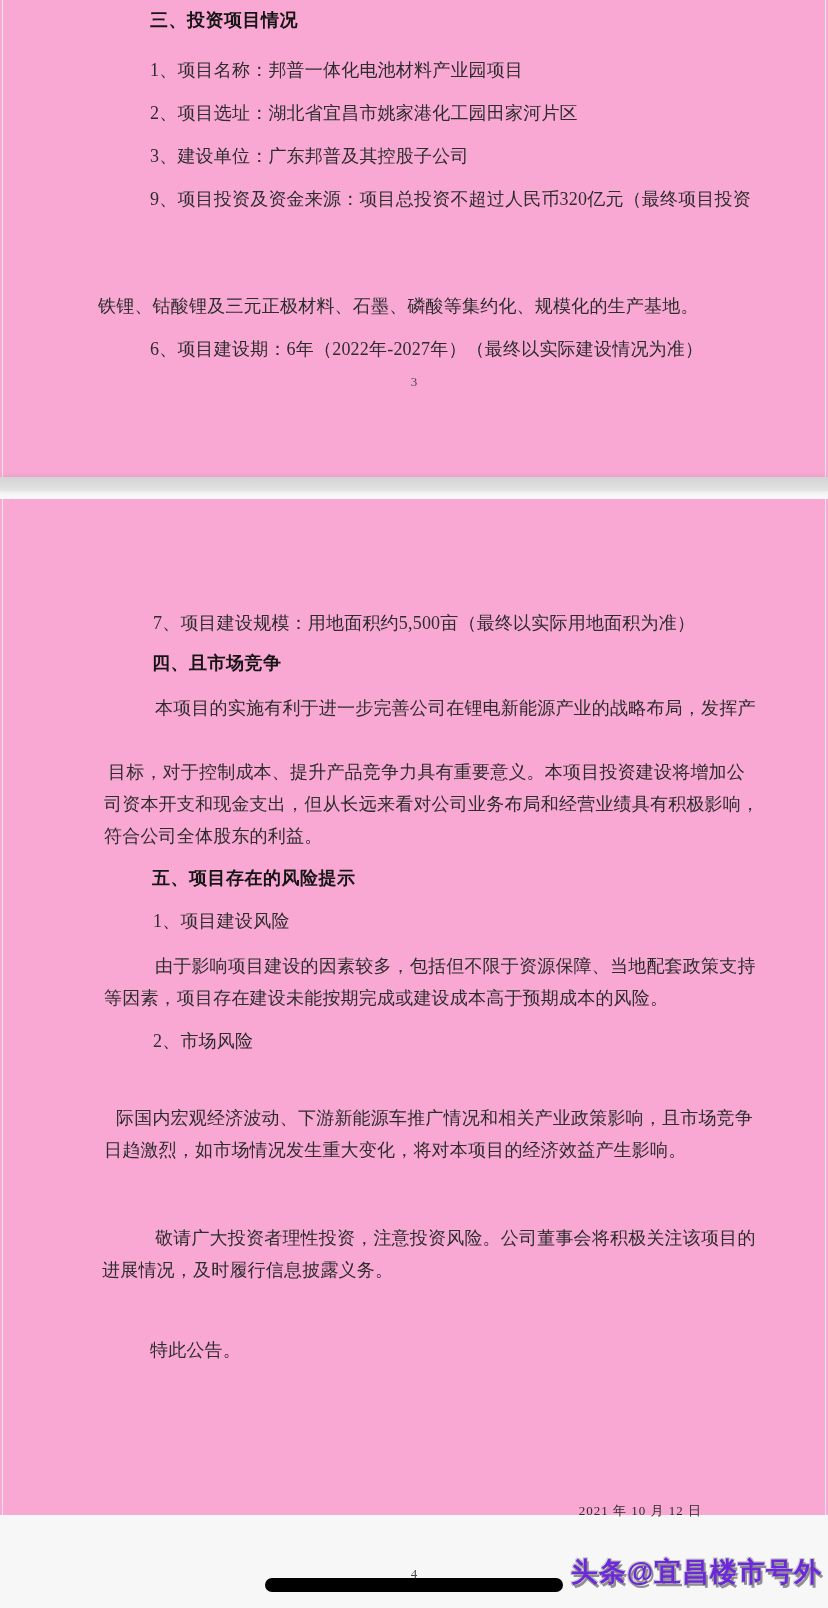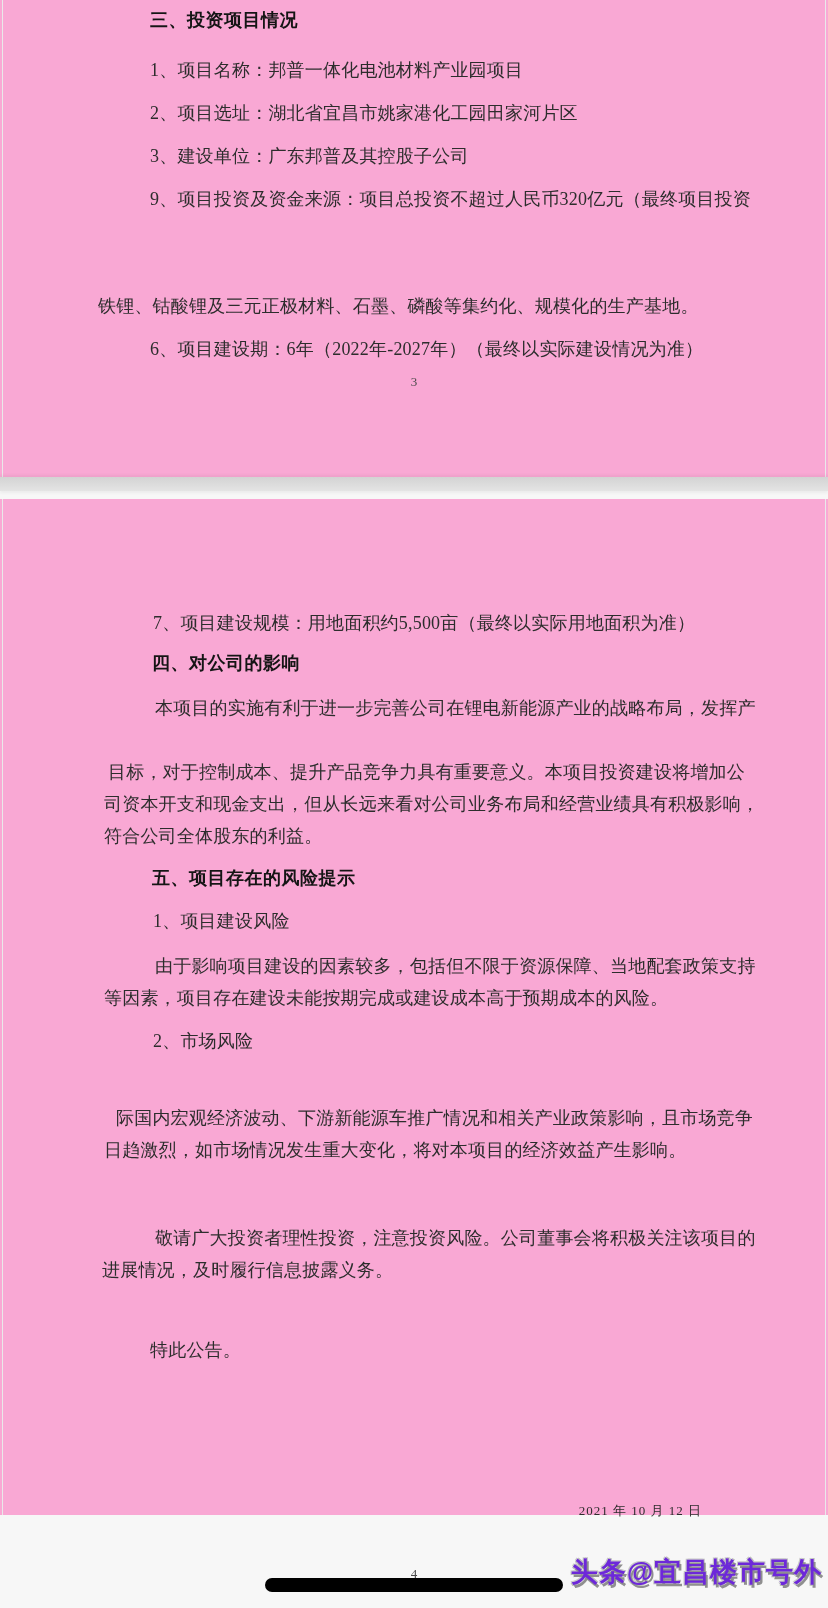--- a/index.html
+++ b/index.html
@@ -65,21 +65,21 @@
     <div class="ln" style="top:187px;left:150px">9、项目投资及资金来源：项目总投资不超过人民币320亿元（最终项目投资</div>
     <div class="ln" style="top:294px;left:98px">铁锂、钴酸锂及三元正极材料、石墨、磷酸等集约化、规模化的生产基地。</div>
     <div class="ln" style="top:337px;left:150px">6、项目建设期：6年（2022年-2027年）（最终以实际建设情况为准）</div>
     <div class="pageno" style="top:374px">3</div>
   </section>
 
   <div class="separator"></div>
 
   <section class="page page-4">
     <div class="ln" style="top:112px;left:153px">7、项目建设规模：用地面积约5,500亩（最终以实际用地面积为准）</div>
-    <div class="ln bold" style="top:152px;left:152px">四、对公司的影响</div>
+    <div class="ln bold" style="top:152px;left:152px">四、且市场竞争</div>
     <div class="ln" style="top:197px;left:155px">本项目的实施有利于进一步完善公司在锂电新能源产业的战略布局，发挥产</div>
     <div class="ln" style="top:261px;left:108px">目标，对于控制成本、提升产品竞争力具有重要意义。本项目投资建设将增加公</div>
     <div class="ln" style="top:293px;left:104px">司资本开支和现金支出，但从长远来看对公司业务布局和经营业绩具有积极影响，</div>
     <div class="ln" style="top:325px;left:104px">符合公司全体股东的利益。</div>
     <div class="ln bold" style="top:367px;left:152px">五、项目存在的风险提示</div>
     <div class="ln" style="top:410px;left:153px">1、项目建设风险</div>
     <div class="ln" style="top:455px;left:155px">由于影响项目建设的因素较多，包括但不限于资源保障、当地配套政策支持</div>
     <div class="ln" style="top:487px;left:104px">等因素，项目存在建设未能按期完成或建设成本高于预期成本的风险。</div>
     <div class="ln" style="top:530px;left:153px">2、市场风险</div>
     <div class="ln" style="top:607px;left:116px">际国内宏观经济波动、下游新能源车推广情况和相关产业政策影响，且市场竞争</div>

